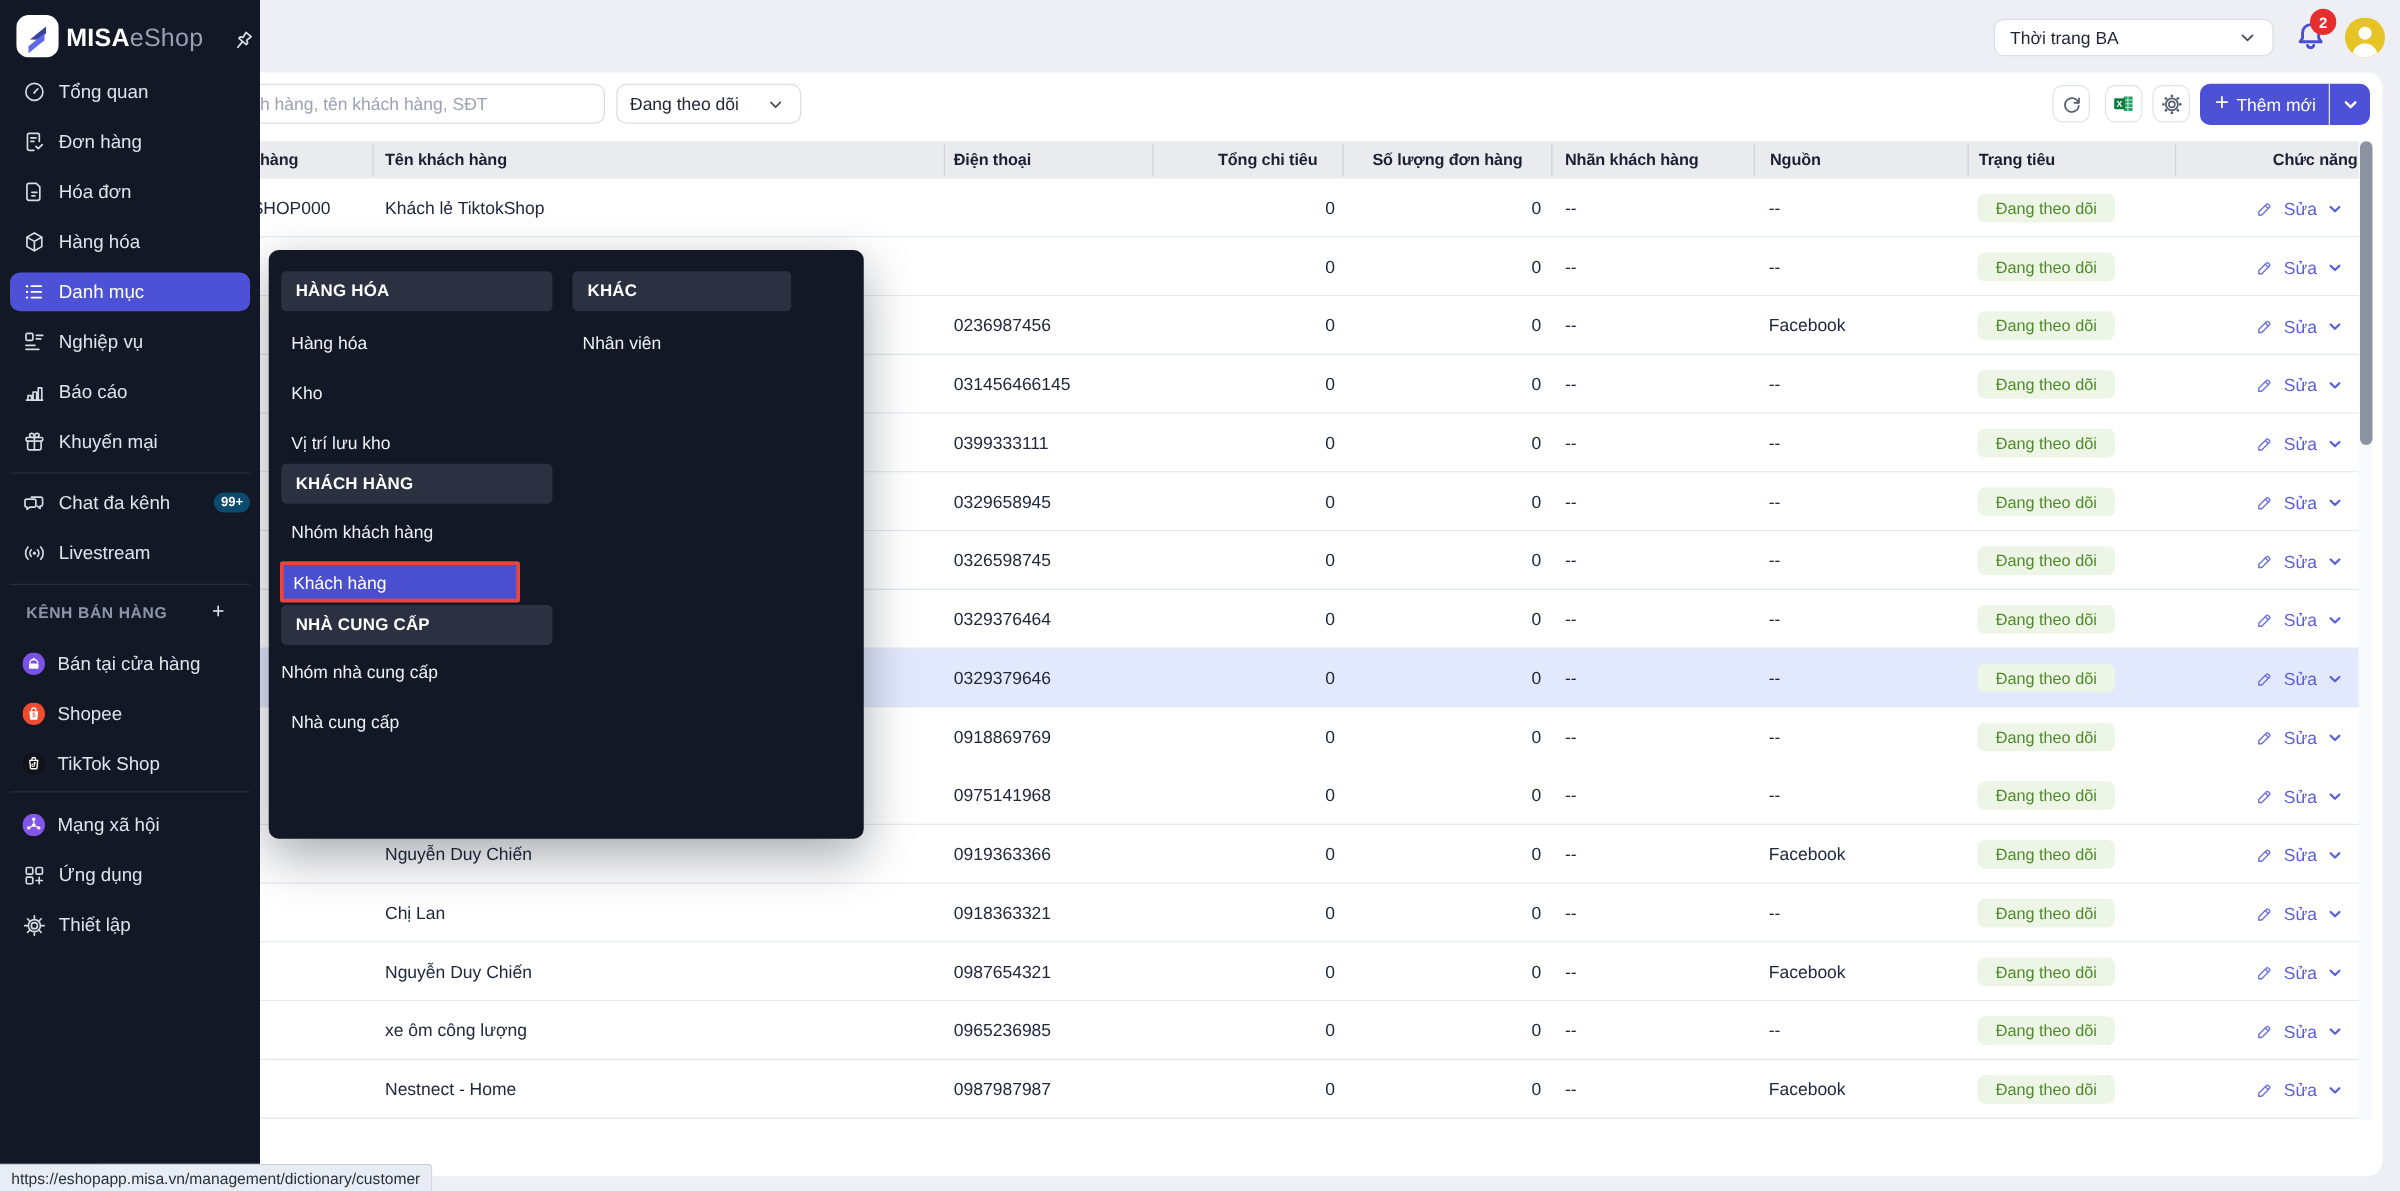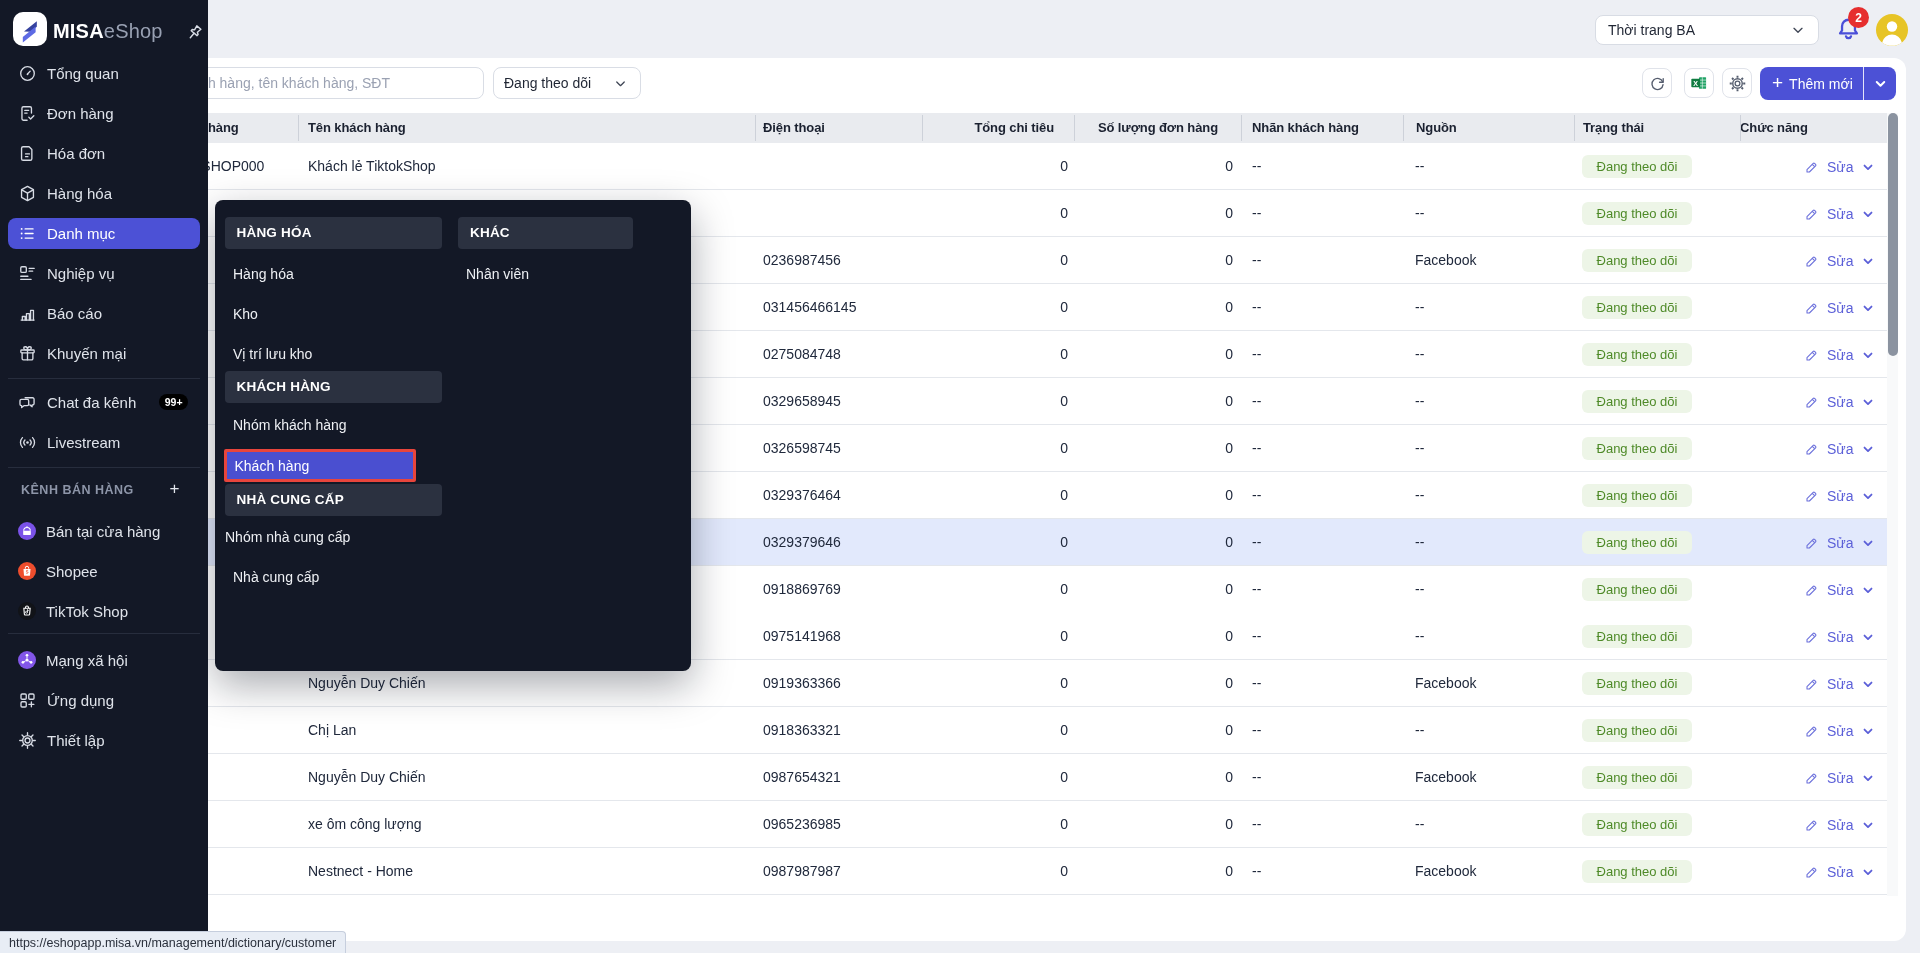--- a/index.html
+++ b/index.html
@@ -20,21 +20,21 @@
 .addbtn { position:absolute; left:1680px; top:9px; width:136px; height:33px; background:#4c51d6;
   border-radius:8px; display:flex; align-items:center; color:#fff; font-size:14px; }
 .addbtn .plus { font-size:19px; font-weight:400; margin:0 6px 2px 12px; }
 .addbtn .dv { position:absolute; right:32px; top:0; width:1px; height:33px; background:rgba(255,255,255,.85); }
 .addbtn .chv { position:absolute; right:8px; top:9px; }
 
 
 .thead { position:absolute; left:0; top:55px; width:1807px; height:30px; background:#e9ebef; }
 .ch { position:absolute; font-size:13px; font-weight:bold; line-height:30px; white-space:nowrap; letter-spacing:-0.1px; color:#1b2130; }
 .ch.r { text-align:right; }
-.ch.c { text-align:left; }
+.ch.c { text-align:right; }
 .vsep { position:absolute; top:2px; width:1px; height:26px; background:#cdd1d9; }
 .trow { position:absolute; left:0; width:1807px; border-bottom:1px solid #e4e7ec; background:#fff; }
 .trow.hl { background:#e2e9fc; }
 .cv { position:absolute; font-size:14px; line-height:47px; white-space:nowrap; color:#20293c; }
 .cv.r { text-align:right; }
 .chip { position:absolute; top:12px; width:110px; height:23px; background:#edf5e7; border-radius:6px;
   color:#4e8a28; font-size:13px; display:flex; align-items:center; justify-content:center; }
 .act { position:absolute; top:0; height:47px; display:flex; align-items:center; gap:7px;
   color:#5b5fd8; font-size:14px; }
 
@@ -53,22 +53,22 @@
 .logo-row { position:absolute; left:13px; top:12px; display:flex; align-items:center; }
 .logo-text { margin-left:6px; font-size:20px; font-weight:bold; color:#fff; letter-spacing:.2px; }
 .logo-text span { font-weight:400; color:#98a0b2; }
 .pin { position:absolute; left:172px; top:11px; }
 .mi { position:absolute; left:20px; width:180px; height:40px; display:flex; align-items:center; gap:9px;
   color:#dfe3ea; font-size:15px;text-align:center; }
 .mi > svg { flex:none; margin-left:-2px; margin-right:1px; }
 .mi.sel { left:8px; width:192px; padding-left:12px; background:#4c51d6; border-radius:8px;
   top:218px !important; height:31px; color:#fff; }
 .mi span { white-space:nowrap; }
-.badge { background:#000000; color:#fff; font-size:10.5px; font-weight:bold; border-radius:9px;
-  padding:2px 5.5px; margin-left:14px; }
+.badge { background:#0c4a6e; color:#fff; font-size:10.5px; font-weight:bold; border-radius:9px;
+  padding:2px 5.5px; margin-left:26px; }
 .divider { position:absolute; left:8px; width:192px; height:1px; background:#272d3d; }
 .sec-head { position:absolute; left:21px; width:173px; color:#8d95a8; font-size:12.5px; font-weight:bold;
   letter-spacing:.5px; }
 .sec-head .plus { position:absolute; right:14px; top:-4px; color:#e2e5ec; font-size:17px; font-weight:400; }
 
 
 .shopsel { position:absolute; left:1595px; top:15px; width:224px; height:30px; background:#fff;
   border:1px solid #d8dce4; border-radius:8px; display:flex; align-items:center; justify-content:space-between;
   padding:0 12px 0 12px; font-size:14px; }
 .bell { position:absolute; left:1836px; top:16px; }
@@ -135,21 +135,21 @@
         </svg></span>
     </div>
   <div class="thead">
 <div class="ch" style="left:66px;top:0px">Mã khách hàng</div>
 <div class="ch" style="left:228px;top:0px">Tên khách hàng</div>
 <div class="ch" style="left:683px;top:0px">Điện thoại</div>
 <div class="ch r" style="left:850px;top:0px;width:124px">Tổng chi tiêu</div>
 <div class="ch r" style="left:1000px;top:0px;width:138px">Số lượng đơn hàng</div>
 <div class="ch" style="left:1172px;top:0px">Nhãn khách hàng</div>
 <div class="ch" style="left:1336px;top:0px">Nguồn</div>
-<div class="ch" style="left:1503px;top:0px">Trạng thái</div>
+<div class="ch" style="left:1503px;top:0px">Trạng tiêu</div>
 <div class="ch c" style="left:1660px;top:0px;width:146px">Chức năng</div>
 <div class="vsep" style="left:218px"></div>
 <div class="vsep" style="left:675px"></div>
 <div class="vsep" style="left:842px"></div>
 <div class="vsep" style="left:994px"></div>
 <div class="vsep" style="left:1161px"></div>
 <div class="vsep" style="left:1323px"></div>
 <div class="vsep" style="left:1494px"></div>
 <div class="vsep" style="left:1660px"></div>
 </div>
@@ -219,21 +219,21 @@
           <path d="M4.5 15.9l9.3-9.3a1.4 1.4 0 0 1 2 0l1.6 1.6a1.4 1.4 0 0 1 0 2l-9.3 9.3H4.5v-3.6z" stroke="#6a6fdb" stroke-width="1.6" fill="none" stroke-linejoin="round"></path>
           <path d="M12.4 8l3.6 3.6" stroke="#6a6fdb" stroke-width="1.6"></path>
         </svg>
         <span>Sửa</span>
         <svg width="14" height="14" viewBox="0 0 24 24" fill="none">
           <path d="M6 9.5l6 6 6-6" stroke="#5b5fd8" stroke-width="3.09" stroke-linecap="round" stroke-linejoin="round"></path>
         </svg>
       </div>
 </div>
 <div class="trow" style="top:273.0px;height:47.0px">
-<div class="cv" style="left:683px;top:0px">0275084748</div>
+<div class="cv" style="left:683px;top:0px">0399333111</div>
 <div class="cv r" style="left:850px;top:0px;width:138px">0</div>
 <div class="cv r" style="left:1000px;top:0px;width:153px">0</div>
 <div class="cv" style="left:1172px;top:0px">--</div>
 <div class="cv" style="left:1335px;top:0px">--</div>
 <div class="chip" style="left:1502px">Đang theo dõi</div>
 <div class="act" style="left:1724px">
         <svg width="16" height="16" viewBox="0 0 24 24" fill="none" style="">
           <path d="M4.5 15.9l9.3-9.3a1.4 1.4 0 0 1 2 0l1.6 1.6a1.4 1.4 0 0 1 0 2l-9.3 9.3H4.5v-3.6z" stroke="#6a6fdb" stroke-width="1.6" fill="none" stroke-linejoin="round"></path>
           <path d="M12.4 8l3.6 3.6" stroke="#6a6fdb" stroke-width="1.6"></path>
         </svg>

